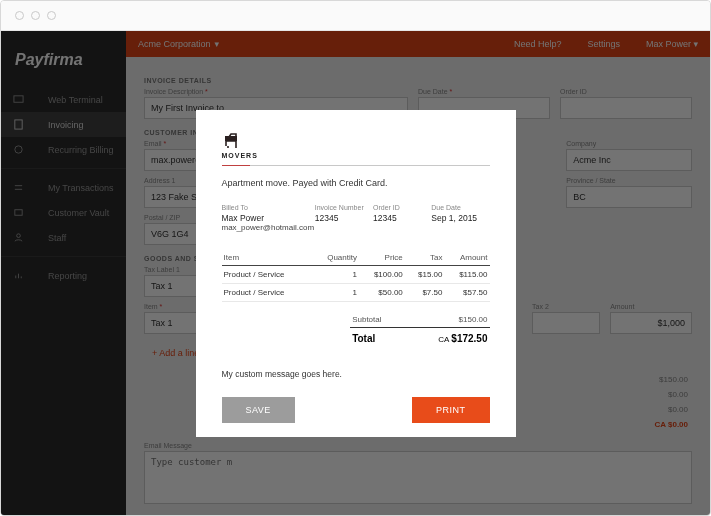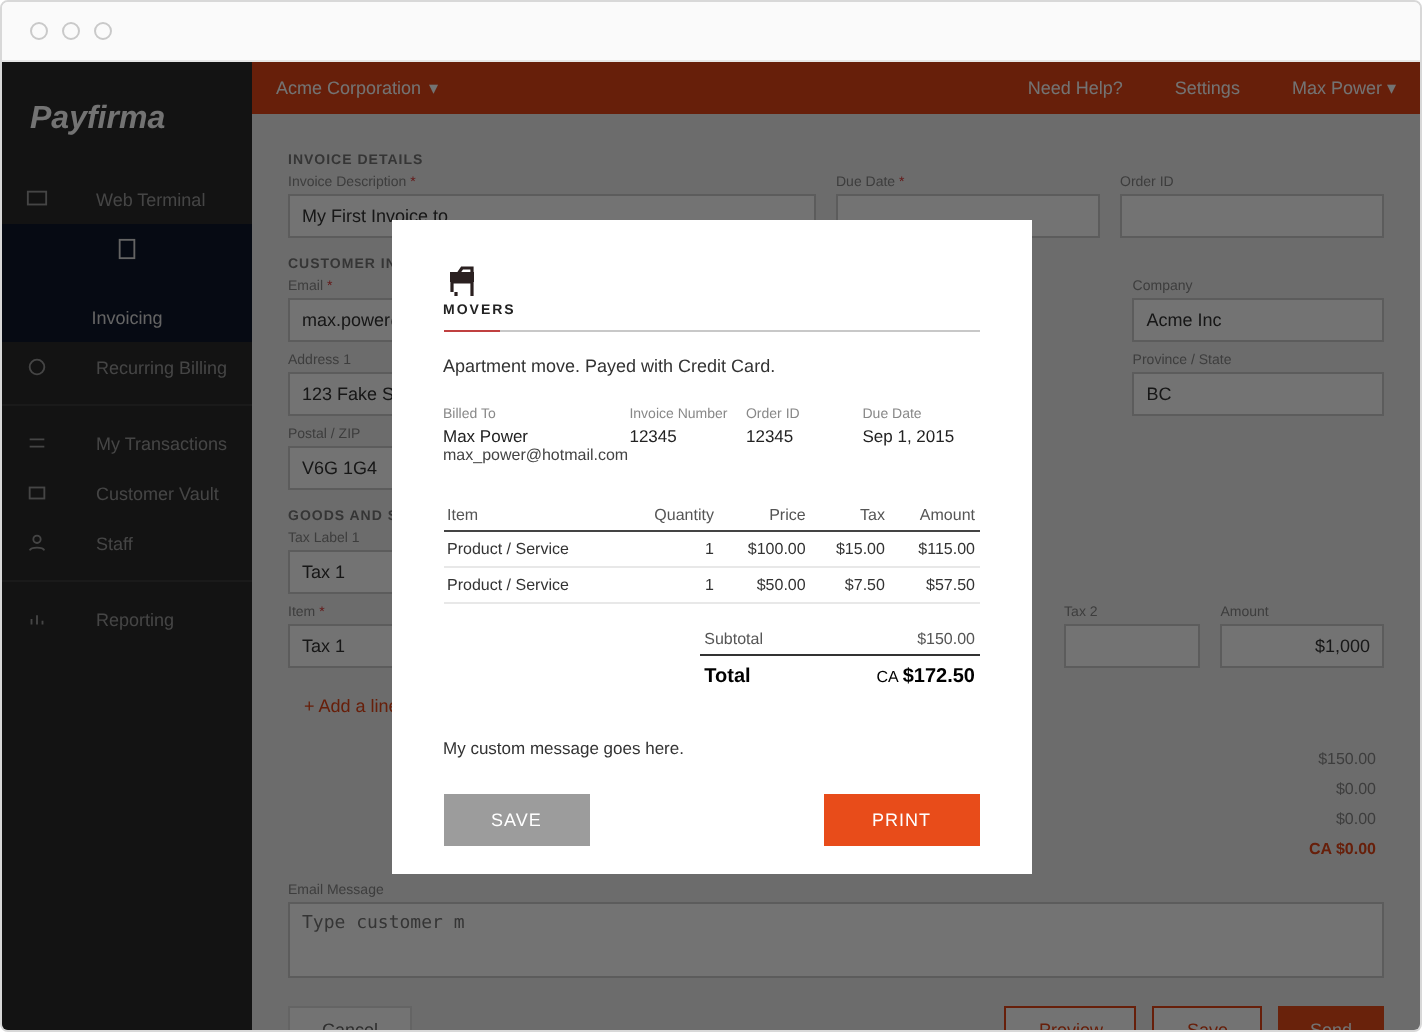--- a/index.html
+++ b/index.html
@@ -4,35 +4,35 @@
 <style>
 * { box-sizing: border-box; margin: 0; padding: 0; }
 body { font-family: -apple-system, "Helvetica Neue", Arial, sans-serif; font-size: 10px; background: #fff; }
 .window { width: 711px; height: 516px; border: 1px solid #d8d8d8; border-radius: 4px; overflow: hidden; position: relative; }
 .titlebar { height: 30px; background: #fafafa; border-bottom: 1px solid #e6e6e6; display: flex; align-items: center; padding-left: 14px; gap: 7px; }
 .dot { width: 9px; height: 9px; border: 1px solid #c9c9c9; border-radius: 50%; }
 .app { display: flex; height: calc(100% - 30px); position: relative; }
 .sidebar { width: 125px; background: #2b2b2b; color: #bfbfbf; padding-top: 14px; display: flex; flex-direction: column; }
 .brand { color: #fff; font-size: 16px; font-style: italic; font-weight: 600; padding: 6px 14px 18px; }
 .nav-item { display: flex; align-items: center; gap: 24px; padding: 7px 12px; font-size: 9px; color: #9a9a9a; cursor: pointer; }
-.nav-item.active { background: #0f172a; color: #ddd; flex-direction: column; }
+.nav-item.active { background: #404040; color: #ddd; }
 .nav-sep { height: 1px; background: #3a3a3a; margin: 6px 0; }
 .icn { width: 11px; height: 11px; display: inline-block; }
 .main { flex: 1; background: #efefef; display: flex; flex-direction: column; }
 .topbar { height: 26px; background: #e44517; display: flex; align-items: center; color: #fff; font-size: 9px; padding: 0 12px; }
 .topbar .crumb { flex: 0 0 auto; margin-right: 10px; display: flex; align-items: center; gap: 4px; }
 .topbar .right { margin-left: auto; display: flex; gap: 26px; align-items: center; }
 .form-area { flex: 1; padding: 10px 18px; overflow: hidden; font-size: 8px; color: #666; }
 .section-title { font-size: 7px; letter-spacing: 0.5px; color: #777; font-weight: 600; margin: 10px 0 4px; text-transform: uppercase; }
 .row { display: flex; gap: 10px; margin-bottom: 6px; }
 .field { flex: 1; }
 .field label { display: block; font-size: 7px; color: #888; margin-bottom: 2px; }
 .field .req { color: #d33; }
 .field input, .field textarea { width: 100%; border: 1px solid #ccc; padding: 5px 6px; font-size: 9px; color: #333; background: #fff; }
-.field textarea { height: 38px; resize: none; }
+.field textarea { height: 53px; resize: none; }
 .addline { padding: 8px; color: #e44517; font-size: 9px; cursor: pointer; }
 .totals-box { margin-left: auto; width: 200px; margin-top: 6px; font-size: 8px; text-align: right; }
 .totals-box div { padding: 3px 4px; color: #888; }
 .totals-box .tot { color: #e44517; font-weight: 600; }
 .footer-btns { display: flex; gap: 8px; margin-top: 12px; }
 .btn { padding: 6px 16px; font-size: 9px; border: none; cursor: pointer; }
 .btn.ghost { background: #fff; border: 1px solid #ddd; color: #666; }
 .btn.orange { background: #e84c1a; color: #fff; }
 .spacer { flex: 1; }
 

